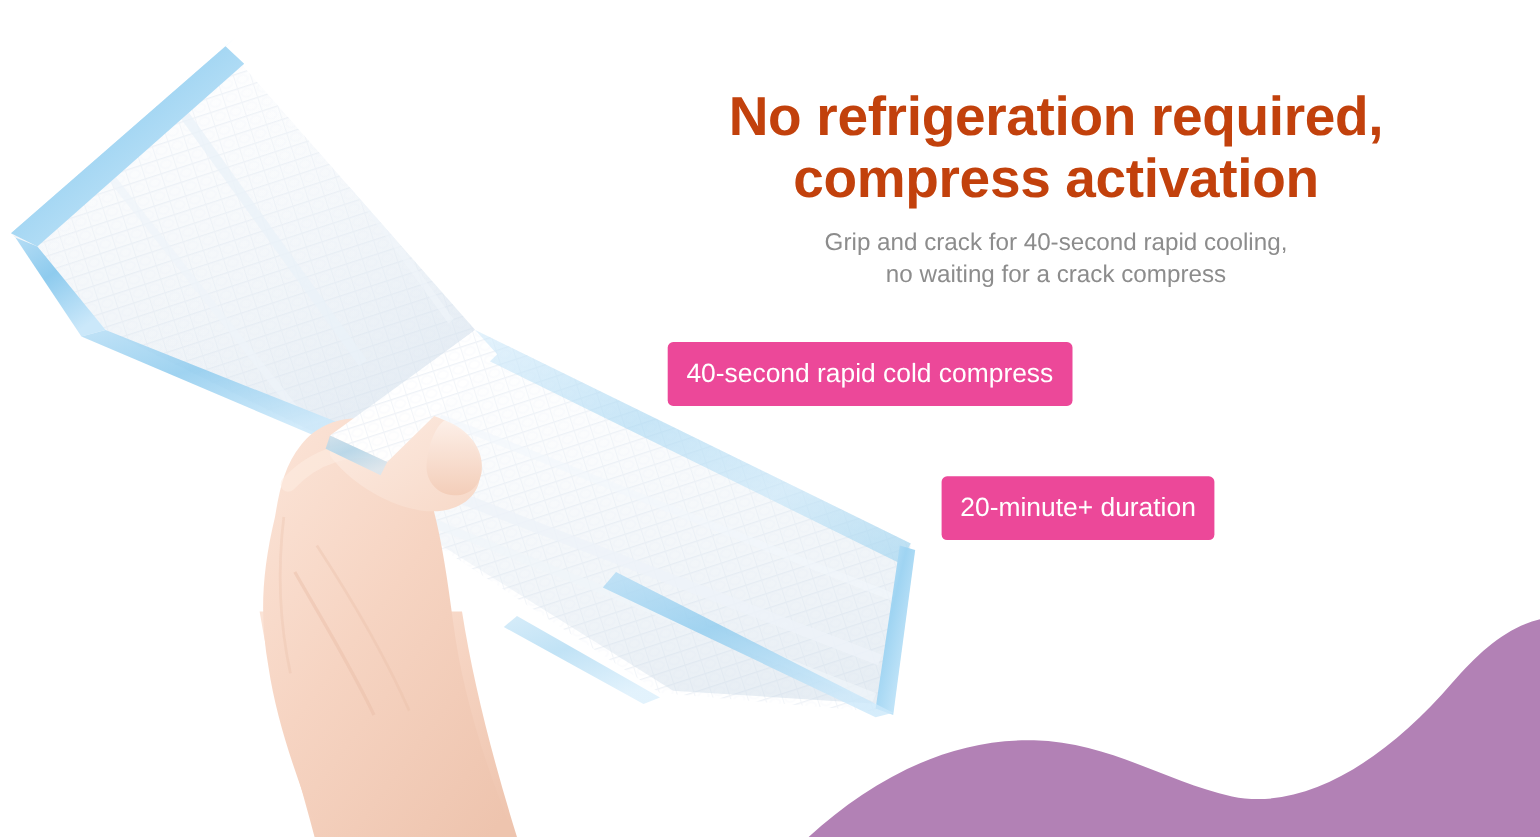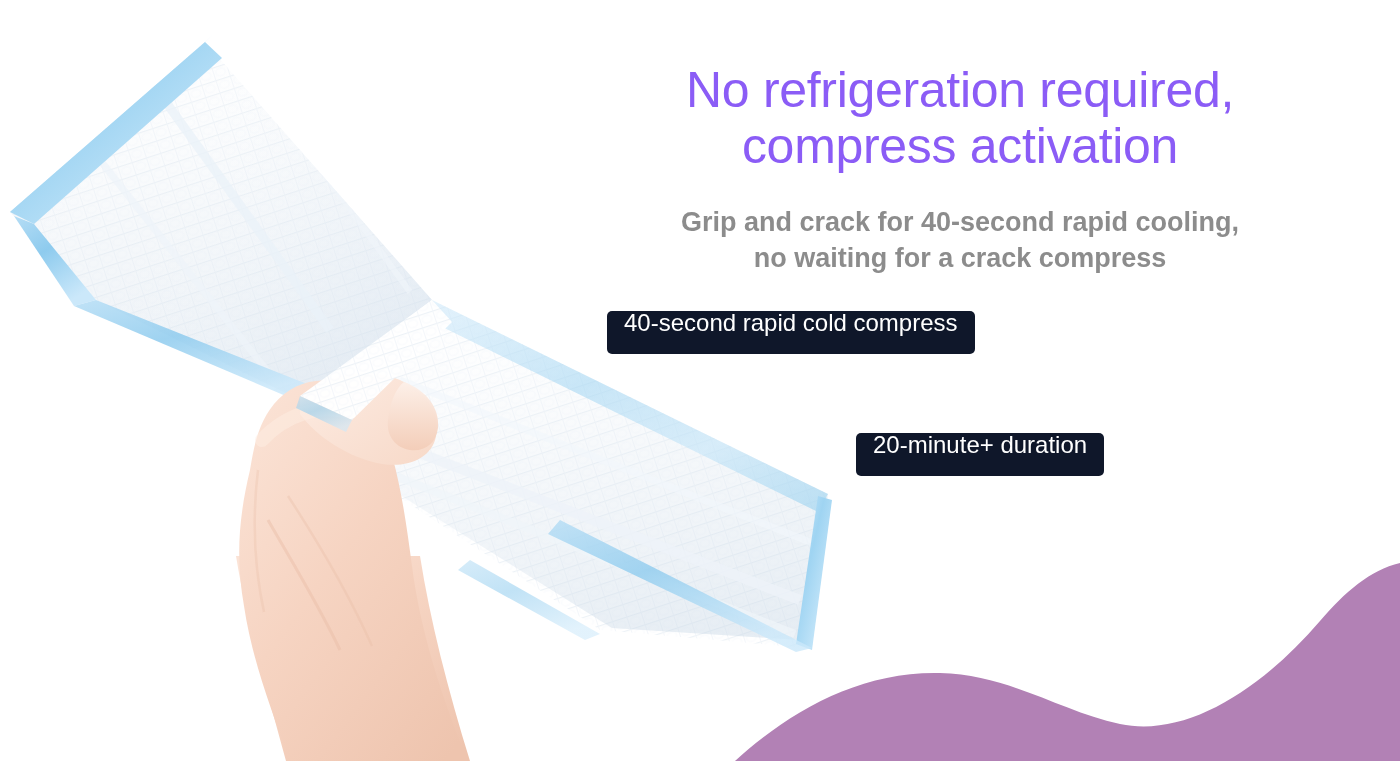--- a/index.html
+++ b/index.html
@@ -45,50 +45,51 @@
     left: 560px;
     top: 0;
     width: 840px;
     height: 761px;
     z-index: 3;
   }
 
   .headline {
     position: absolute;
     left: 0;
-    top: 62px;
+    top: 78px;
     width: 800px;
     text-align: center;
     font-size: 50px;
-    font-weight: normal;
+    font-weight: bold;
     line-height: 1.12;
     letter-spacing: -0.3px;
-    color: #8b5cf6;
+    color: #c2410c;
   }
 
   .subtitle {
     position: absolute;
     left: 0;
     top: 205px;
     width: 800px;
     text-align: center;
-    font-size: 27px;
-    font-weight: bold;
+    font-size: 22px;
+    font-weight: normal;
     line-height: 1.33;
     color: #8c8c8c;
   }
 
   .badge {
     position: absolute;
     display: flex;
+    align-items: center;
     box-sizing: border-box;
-    height: 43px;
+    height: 58px;
     padding: 0 17px;
     border-radius: 5px;
-    background: #0f172a;
+    background: #ec4899;
     color: #ffffff;
     font-size: 24px;
     line-height: 1;
     white-space: nowrap;
   }
   .badge-1 { left: 47px;  top: 311px; }
   .badge-2 { left: 296px; top: 433px; }
   .badge-3 { left: 257px; top: 566px; }
 </style>
 </head>

